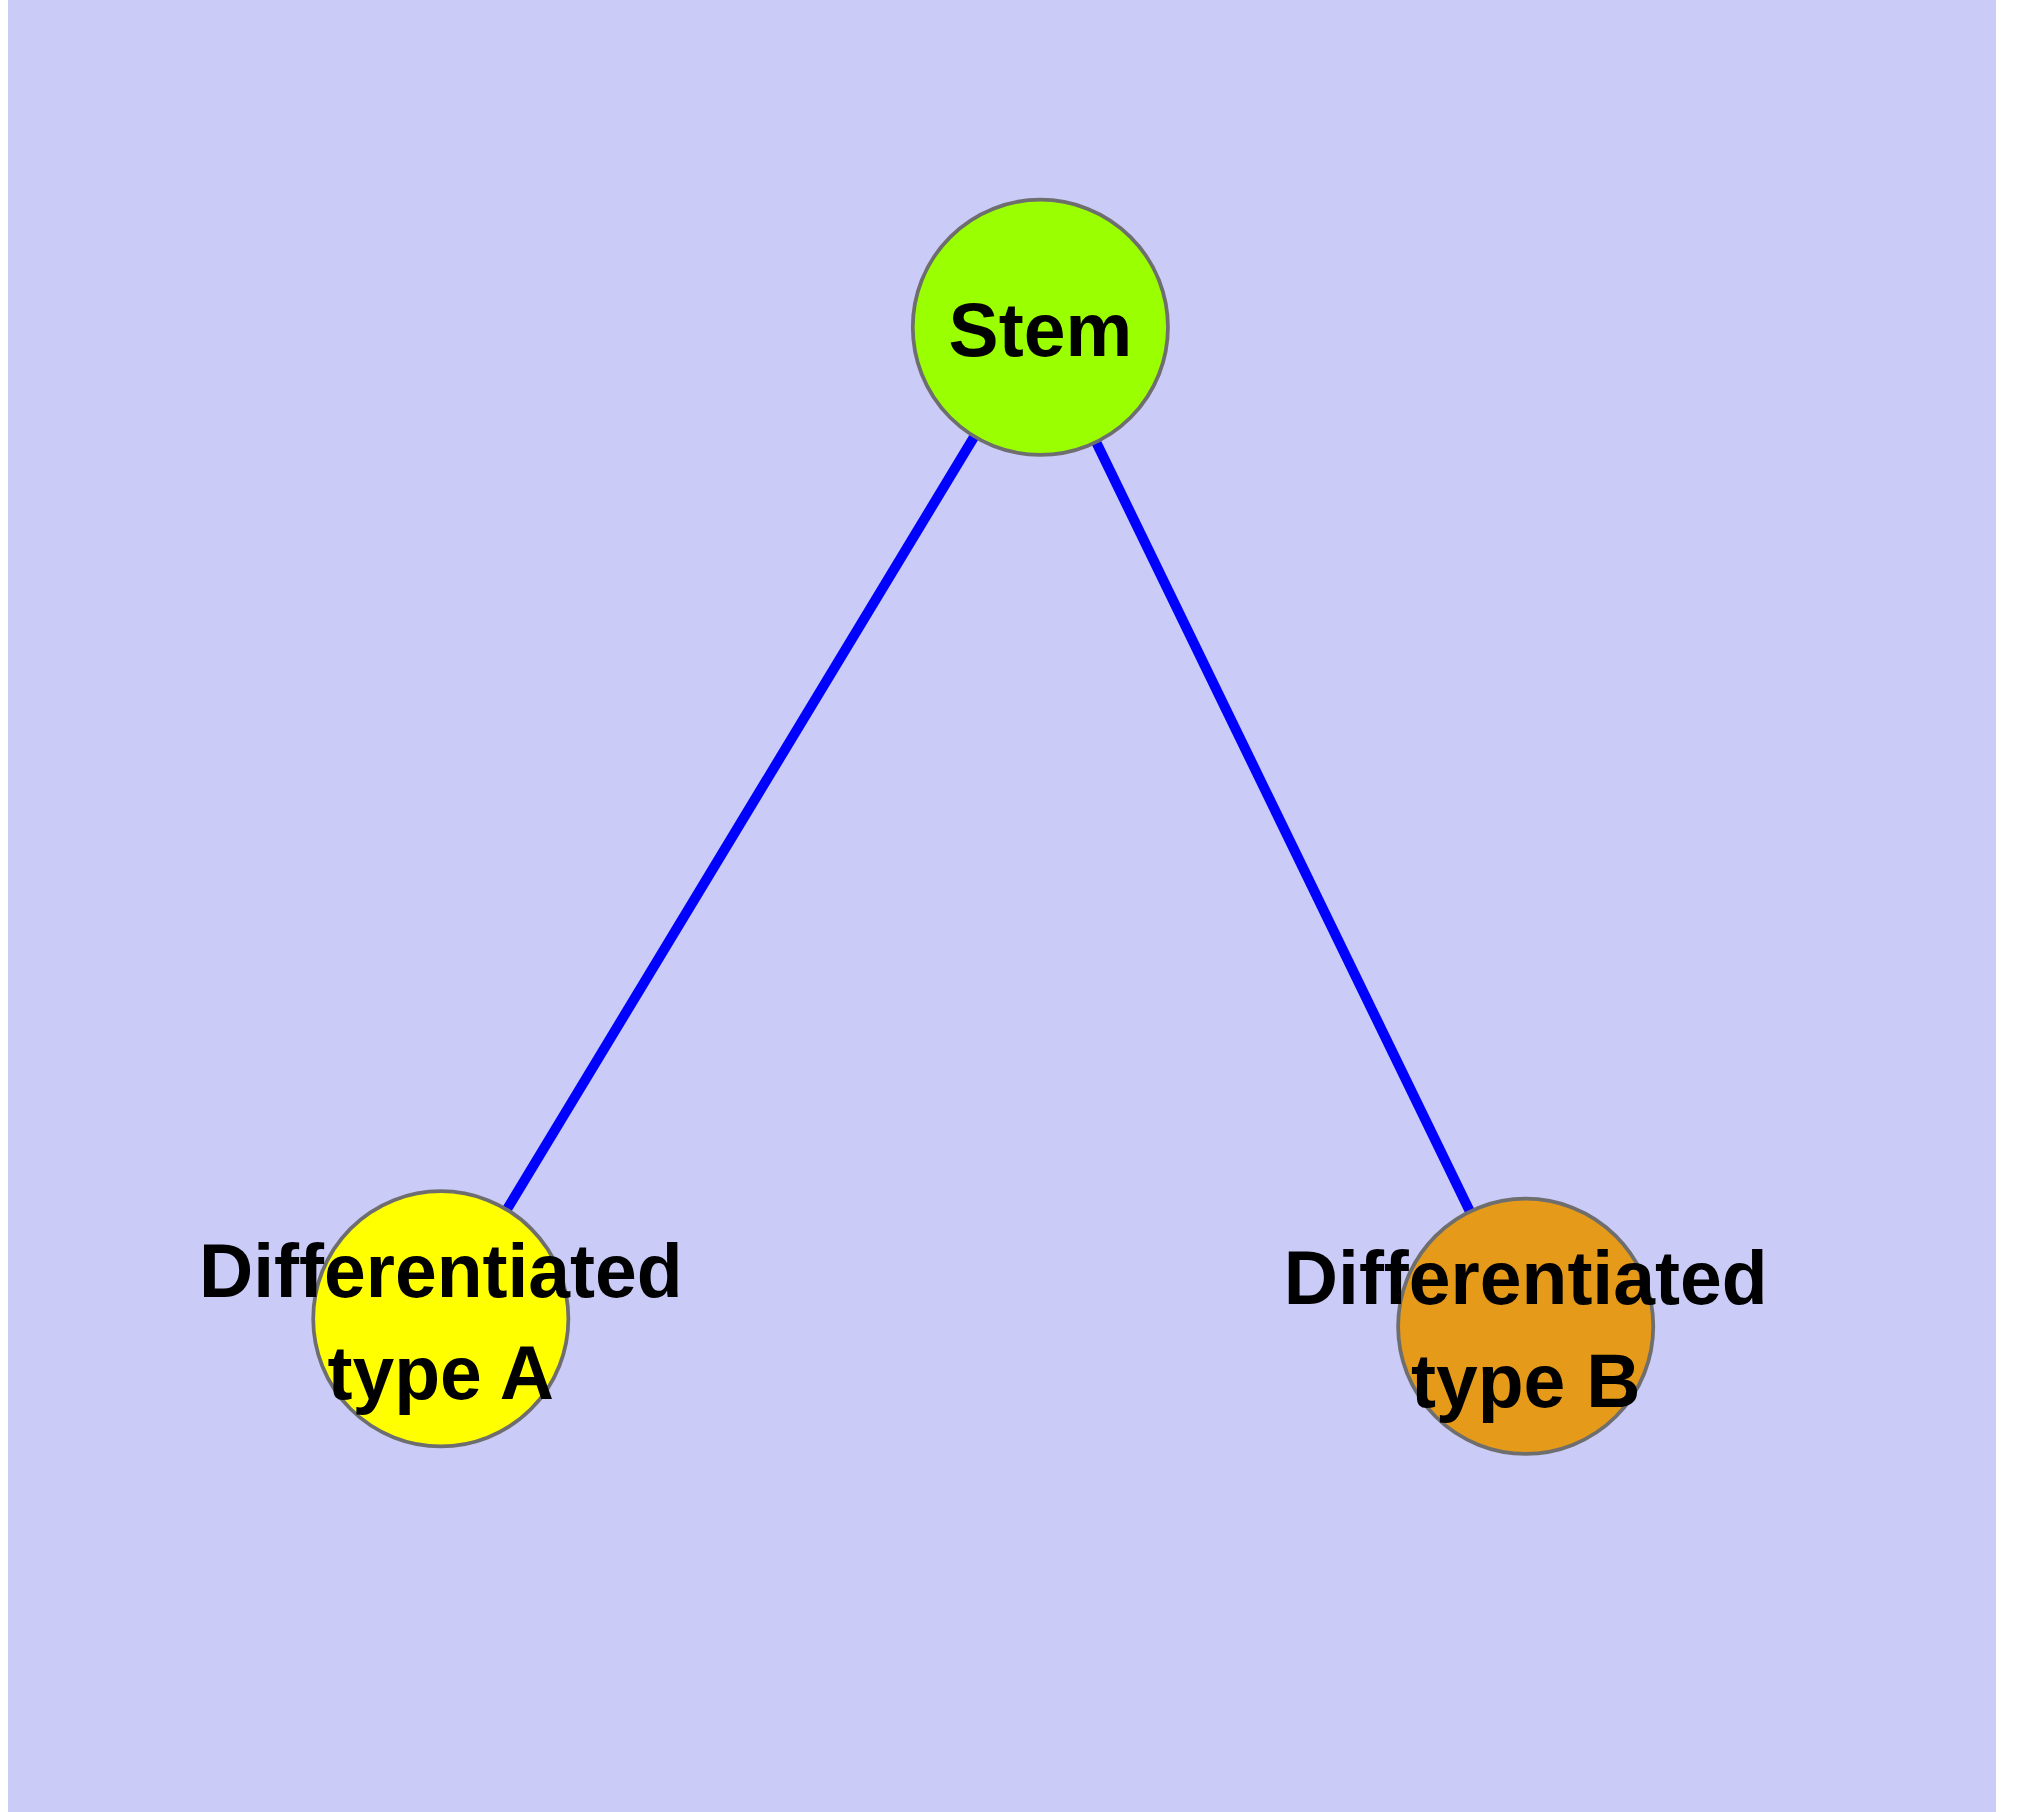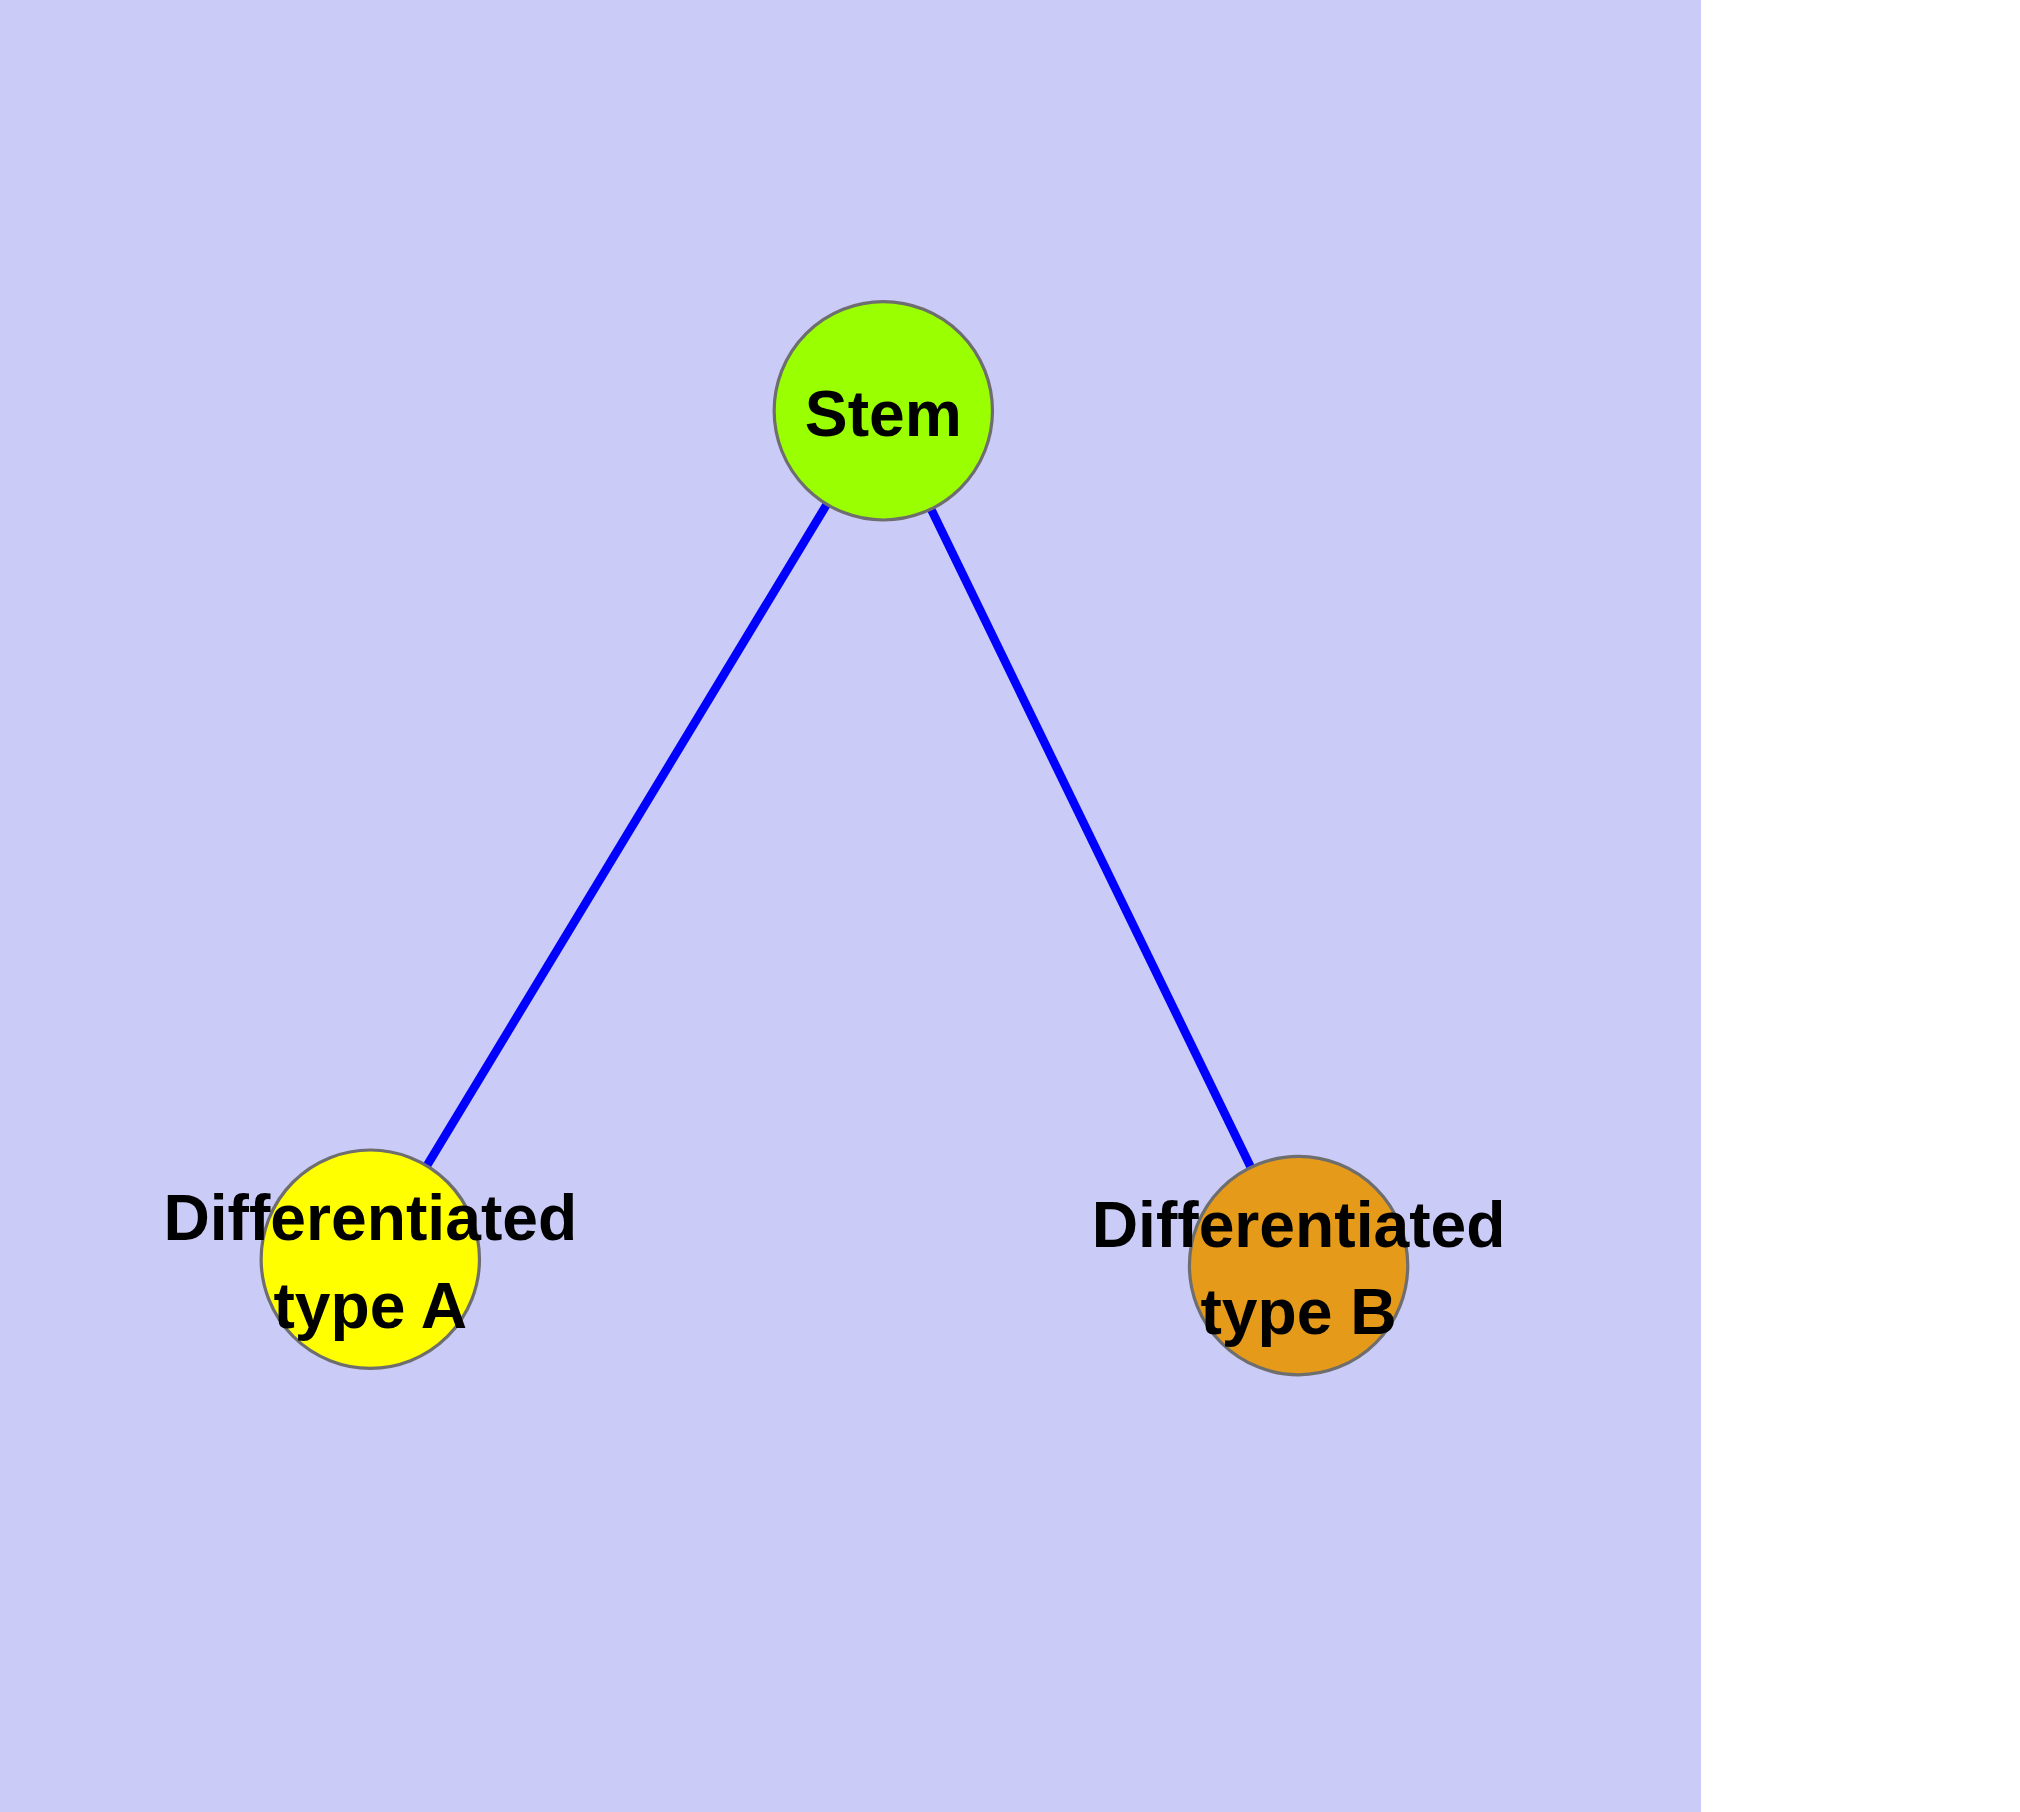--- a/index.html
+++ b/index.html
@@ -1,20 +1,21 @@
 <!DOCTYPE html>
 <html style="font-size:13.6px"><head>
 <meta charset="utf-8">
 <style>
   html, body { margin: 0; padding: 0; }
   .canvas {
     position: relative;
-    width: 1701px;
+    width: 1988px;
     height: 1812px;
     overflow: hidden;
+    margin-left: 8px;
   }
   svg { display: block; width: 100%; height: 100%; }
   .node-label {
     font-family: "Liberation Sans", sans-serif;
     font-weight: bold;
     text-anchor: middle;
   }
 </style>
 </head>
 <body>

